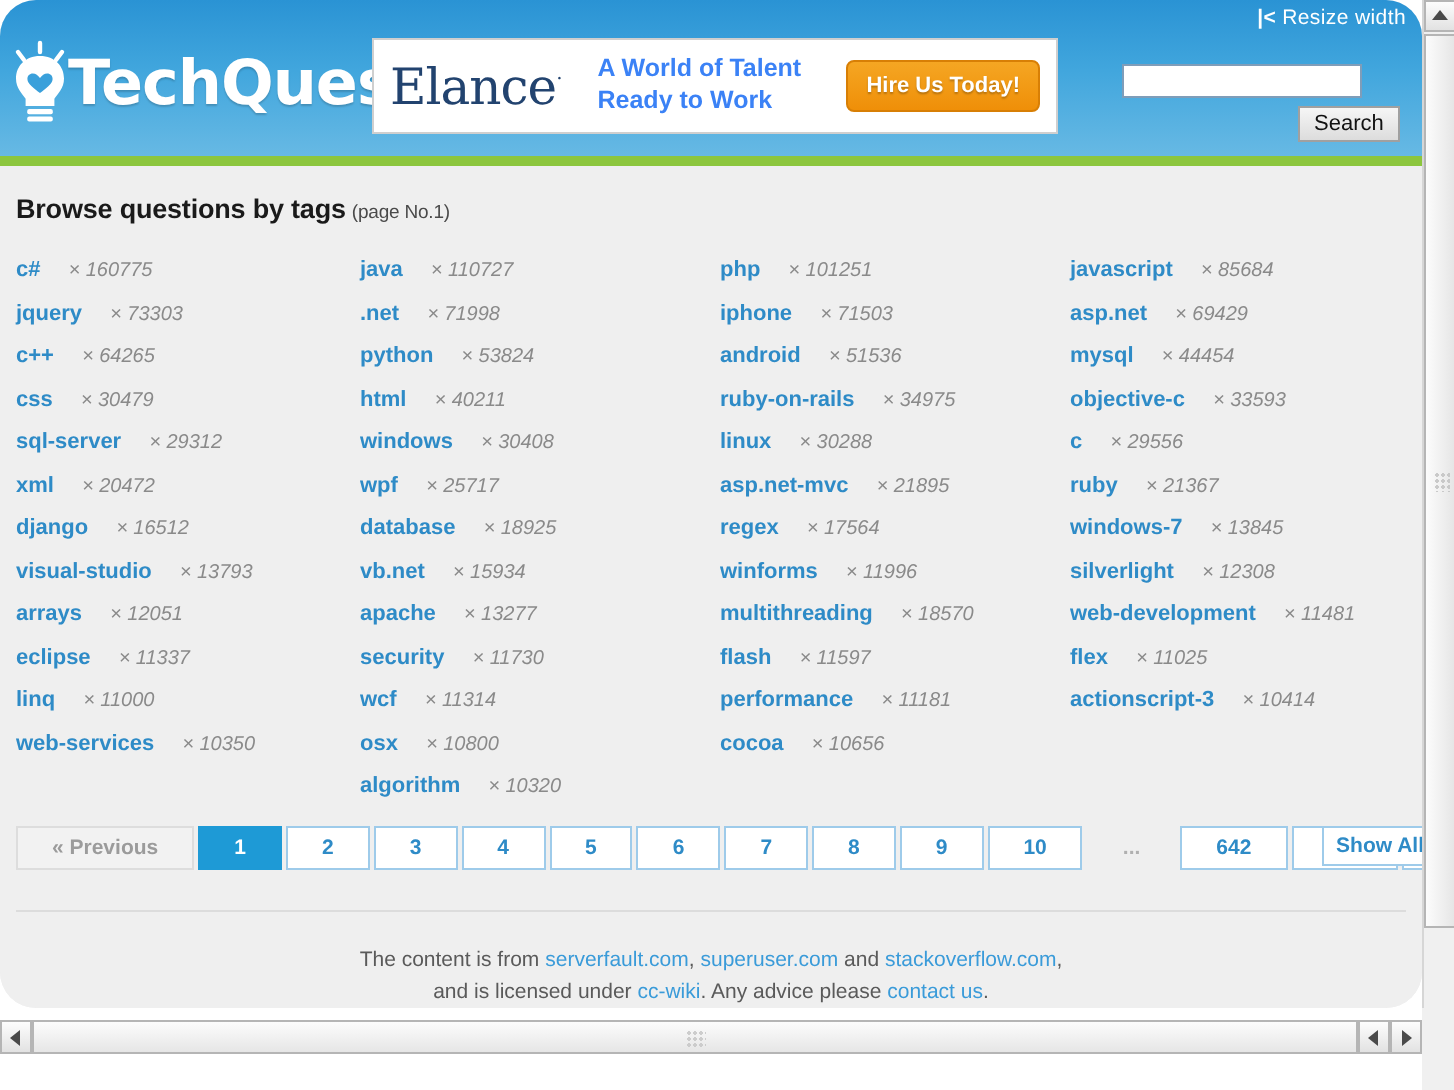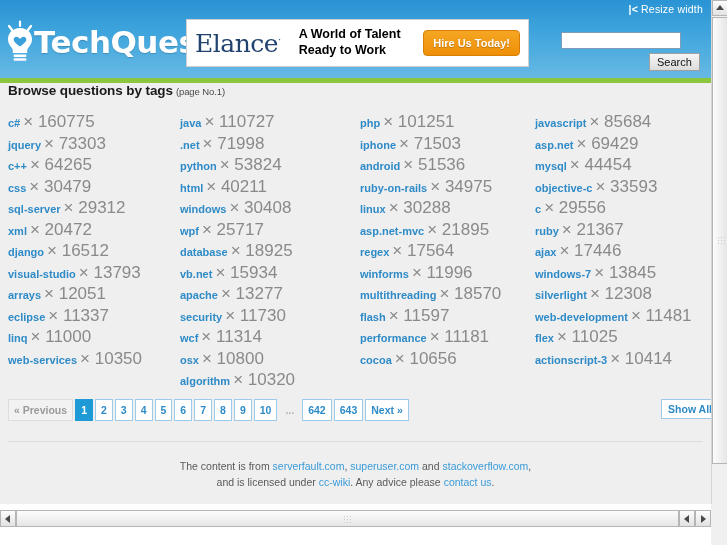--- a/index.html
+++ b/index.html
@@ -18,20 +18,21 @@
     background: #ffffff;
   }
 
   
   #page {
     position: absolute;
     left: 0; top: 0;
     width: 711px; height: 504px;
     overflow: hidden;
     background: #efefef;
+    border-radius: 18px;
   }
 
   
   #header {
     position: relative;
     height: 78px;
     background: linear-gradient(to bottom, #2a93d4 0%, #41a6dd 45%, #67b9e4 100%);
     overflow: hidden;
   }
   #resize-bar {
@@ -81,21 +82,21 @@
     font-size: 25px;
     color: #22436f;
     letter-spacing: -0.5px;
     line-height: 1;
   }
   #ad .elance .reg { font-size: 10px; vertical-align: super; }
   #ad .tagline {
     margin-left: 18px;
     font-size: 12.5px;
     font-weight: bold;
-    color: #000000;
+    color: #3b82f6;
     line-height: 1.25;
   }
   #ad .cta {
     margin-left: auto;
     background: linear-gradient(to bottom, #f5a623 0%, #ef8f08 100%);
     border: 1px solid #d87f05;
     border-radius: 4px;
     color: #ffffff;
     font-size: 11px;
     font-weight: bold;
@@ -133,20 +134,21 @@
 
   
   #content {
     background: #efefef;
     padding: 0 8px;
     height: 421px;
     position: relative;
   }
 
   #heading {
+    padding-top: 14px;
     font-size: 13.5px;
     font-weight: bold;
     color: #1a1a1a;
     letter-spacing: -0.1px;
   }
   #heading .sub {
     font-size: 9.5px;
     font-weight: normal;
     color: #4a4a4a;
     margin-left: 3px;
@@ -175,40 +177,41 @@
   }
   .tag-item .name {
     color: #2e8bc7;
     font-weight: bold;
     font-size: 11px;
     text-decoration: none;
     cursor: pointer;
   }
   .tag-item .count {
     color: #8a8a8a;
-    font-size: 17px;
-    margin-left: 3px;
+    font-style: italic;
+    font-size: 10px;
+    margin-left: 14px;
   }
 
   
   #pager-row {
     position: relative;
     margin-top: 8px;
     height: 24px;
   }
   #pagination { display: inline-flex; align-items: stretch; }
   .pg {
     display: inline-block;
     border: 1px solid #9ecbea;
     background: #ffffff;
     color: #2e8bc7;
     font-size: 10.5px;
     font-weight: bold;
     line-height: 14px;
-    padding: 3px 5px;
+    padding: 3px 17px;
     margin-right: 2px;
     min-width: 15px;
     text-align: center;
     cursor: pointer;
     white-space: nowrap;
   }
   .pg.active { background: #1e9ad6; border-color: #1e9ad6; color: #ffffff; }
   .pg.disabled {
     background: #f2f2f2;
     border-color: #dddddd;
@@ -448,21 +451,20 @@
             <div class="tag-item"><a class="name">performance</a><span class="count">× 11181</span></div>
             <div class="tag-item"><a class="name">cocoa</a><span class="count">× 10656</span></div>
           </div>
         <div class="tag-col c3">
             <div class="tag-item"><a class="name">javascript</a><span class="count">× 85684</span></div>
             <div class="tag-item"><a class="name">asp.net</a><span class="count">× 69429</span></div>
             <div class="tag-item"><a class="name">mysql</a><span class="count">× 44454</span></div>
             <div class="tag-item"><a class="name">objective-c</a><span class="count">× 33593</span></div>
             <div class="tag-item"><a class="name">c</a><span class="count">× 29556</span></div>
             <div class="tag-item"><a class="name">ruby</a><span class="count">× 21367</span></div>
-            <div class="tag-item"><a class="name">ajax</a><span class="count">× 17446</span></div>
             <div class="tag-item"><a class="name">windows-7</a><span class="count">× 13845</span></div>
             <div class="tag-item"><a class="name">silverlight</a><span class="count">× 12308</span></div>
             <div class="tag-item"><a class="name">web-development</a><span class="count">× 11481</span></div>
             <div class="tag-item"><a class="name">flex</a><span class="count">× 11025</span></div>
             <div class="tag-item"><a class="name">actionscript-3</a><span class="count">× 10414</span></div>
           </div>
       </div>
 
       <div id="pager-row">
         <div id="pagination">

